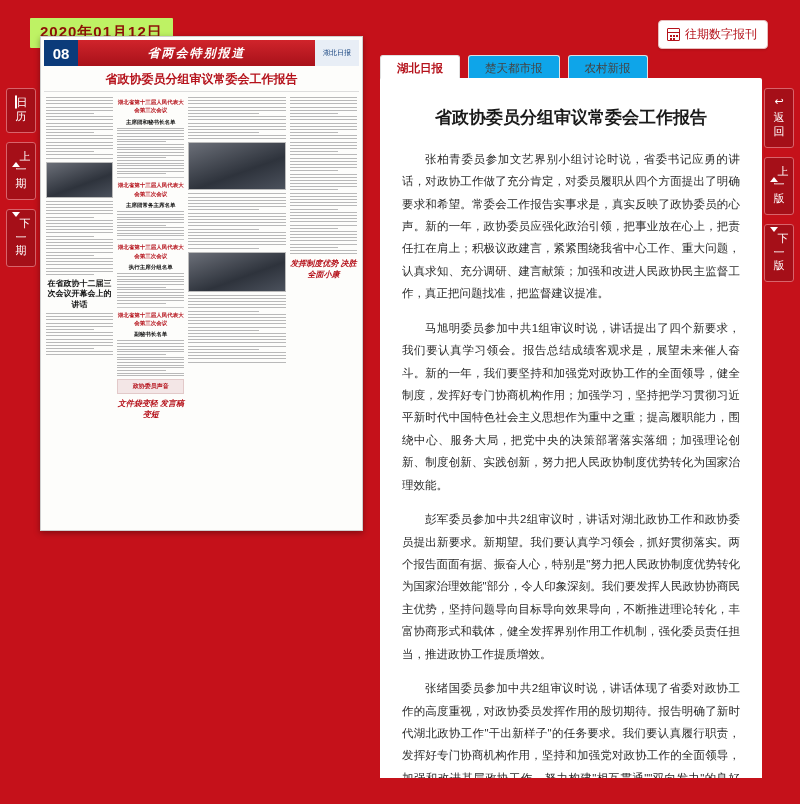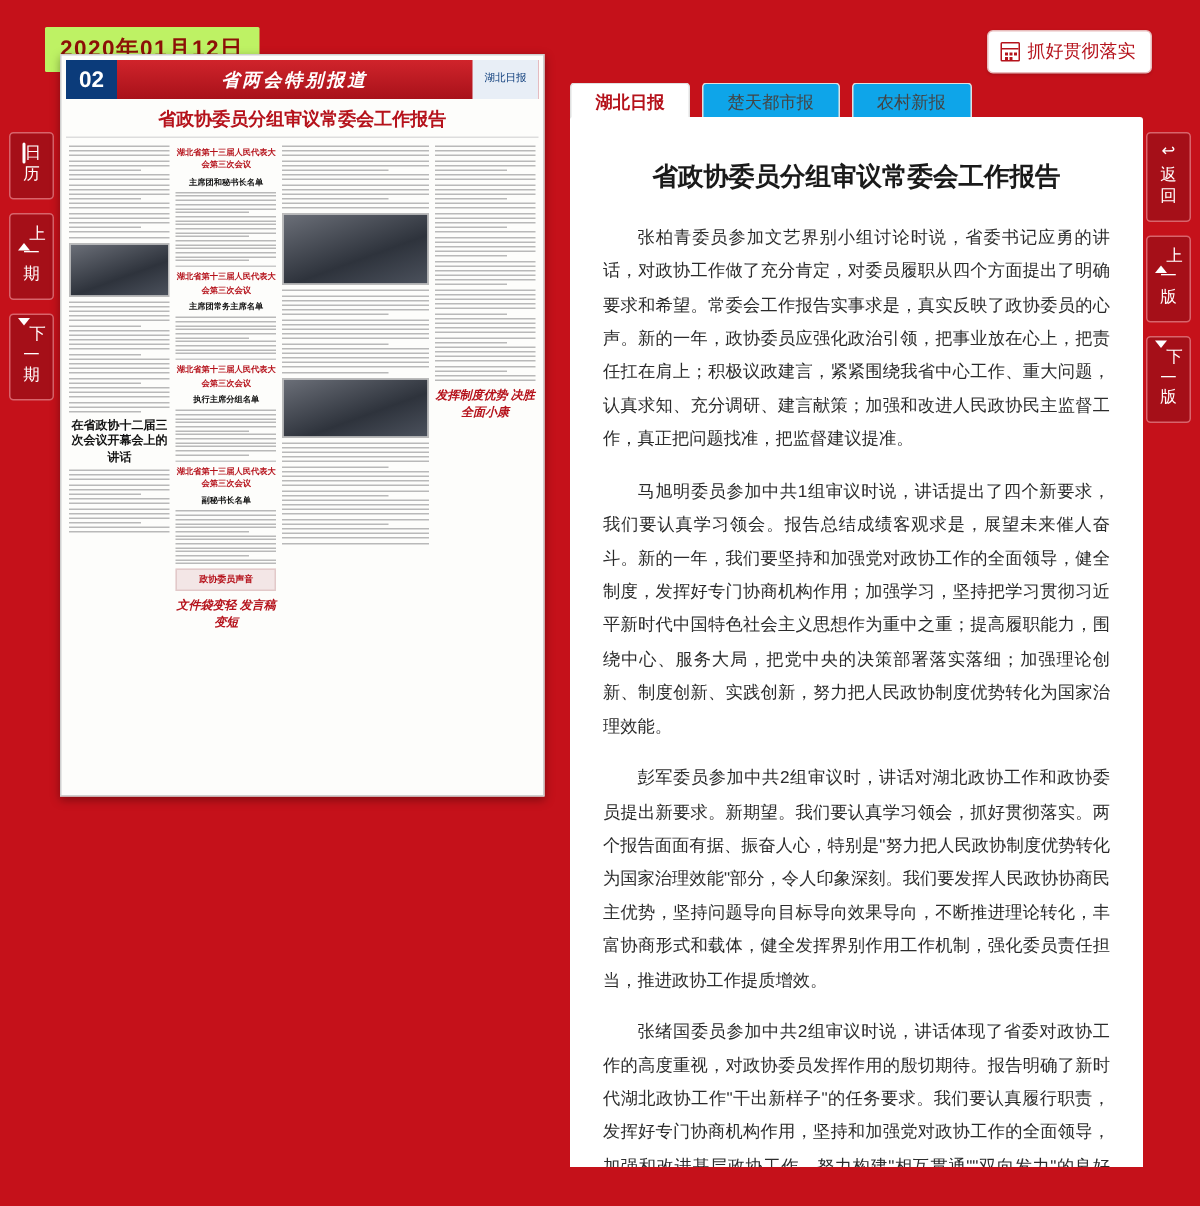--- a/index.html
+++ b/index.html
@@ -291,21 +291,21 @@
 </style>
 </head>
 <body>
 
 <div class="page">
 
   <div class="date-badge">2020年01月12日</div>
 
   <div class="archive-btn">
     <span class="cal-ico"></span>
-    <span>抓好贯彻落实</span>
+    <span>往期数字报刊</span>
   </div>
 
   <div class="left-rail">
     <div class="rail-btn">
       <span class="cal2"></span>
       <span>日 历</span>
     </div>
     <div class="rail-btn">
       <span class="arrow-up"></span>
       <span>上 一 期</span>
@@ -327,21 +327,21 @@
     </div>
     <div class="rail-btn">
       <span class="arrow-dn"></span>
       <span>下 一 版</span>
     </div>
   </div>
 
   <div class="paper-wrap">
     <div class="paper-inner">
       <div class="np-masthead">
-        <div class="np-pagenum">02</div>
+        <div class="np-pagenum">08</div>
         <div class="np-mast-mid">省两会特别报道</div>
         <div class="np-mast-right">湖北日报</div>
       </div>
       <div class="np-headline">省政协委员分组审议常委会工作报告</div>
       <div class="np-cols">
 
         <div class="np-col">
           <div class="lines">
             <i></i>
               <i></i>

